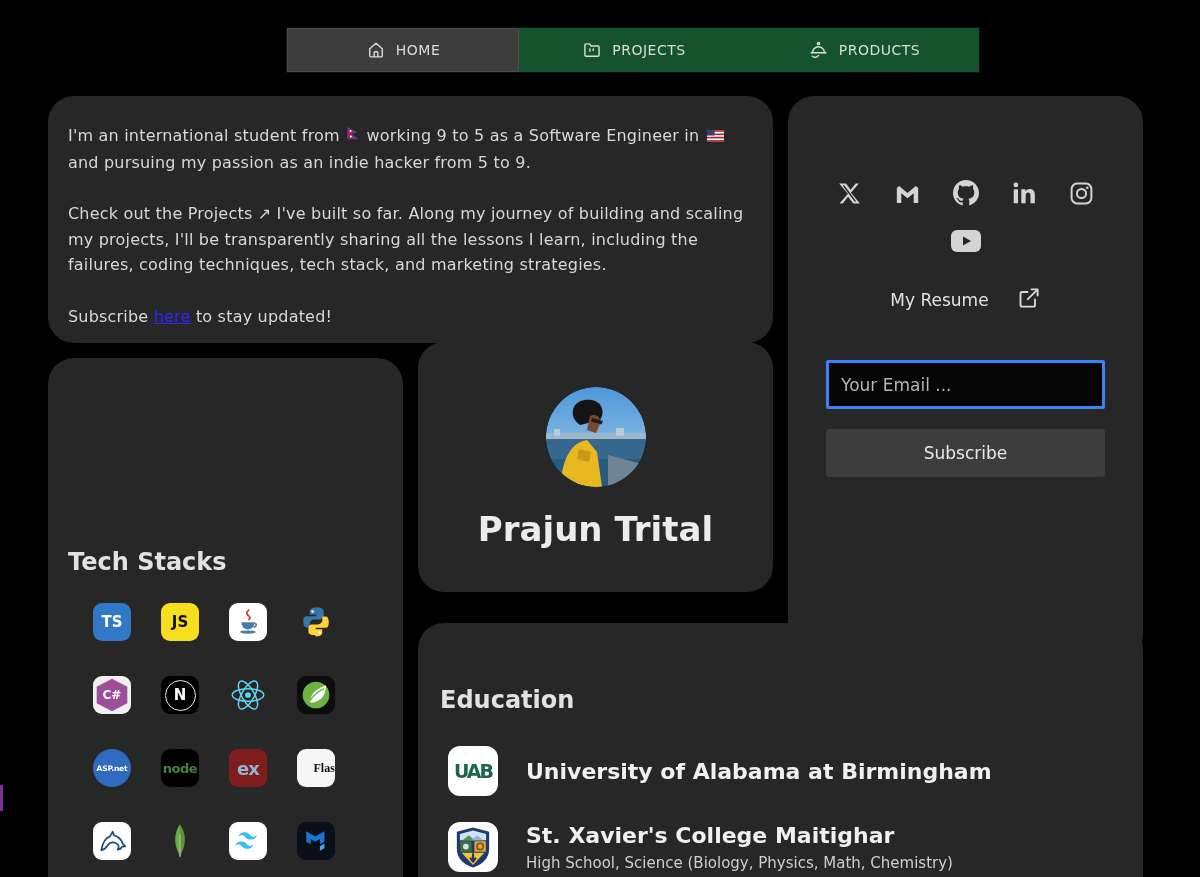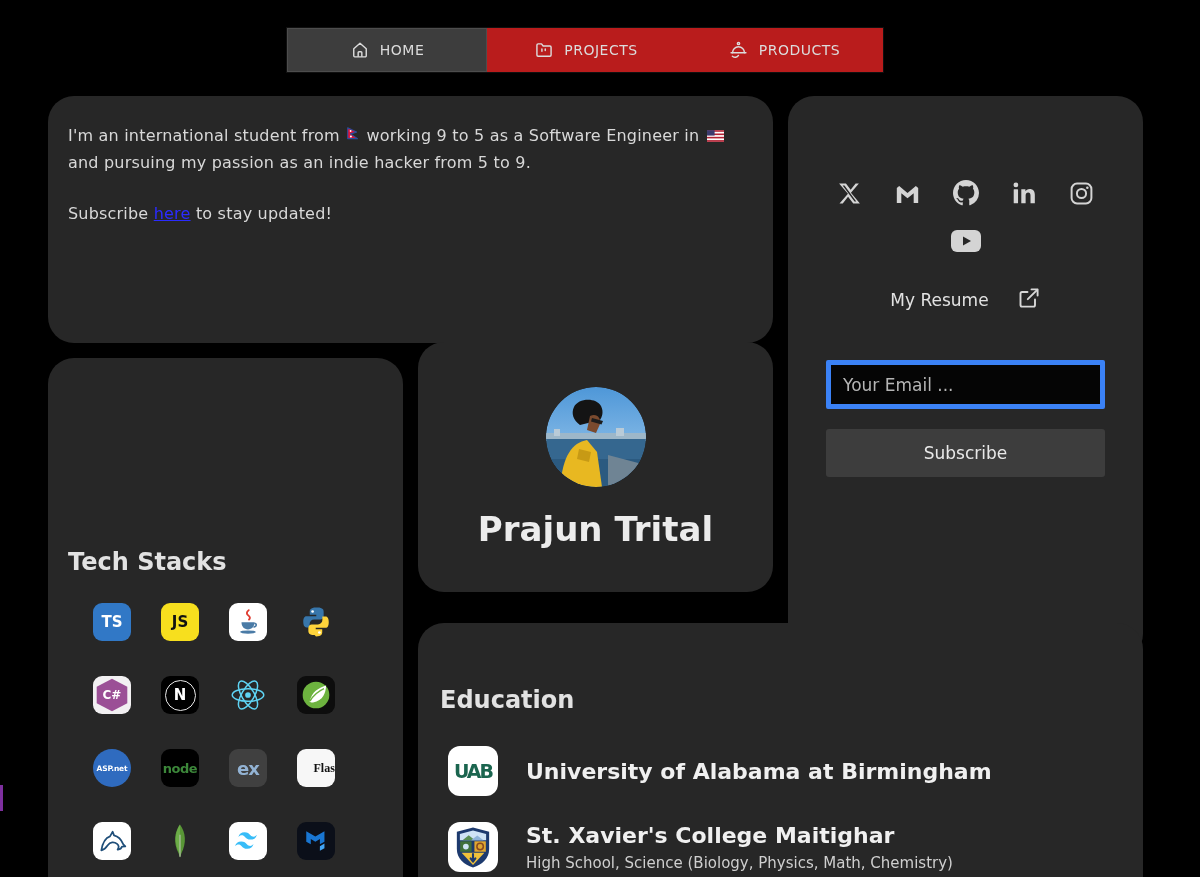--- a/index.html
+++ b/index.html
@@ -7,22 +7,22 @@
   body {
     background:#000;
     font-family:"DejaVu Sans", sans-serif;
     color:#d8d8d8;
     position:relative;
   }
   .card { position:absolute; background:#272727; border-radius:26px; }
 
   
   .nav {
-    position:absolute; left:287px; top:28px; width:596px; height:44px;
-    background:#b91c1c; display:flex; box-shadow:0 0 0 1px #101010;
+    position:absolute; left:287px; top:28px; width:692px; height:44px;
+    background:#14532d; display:flex; box-shadow:0 0 0 1px #101010;
   }
   .nav-tab {
     flex:1; display:flex; align-items:center; justify-content:center; gap:10px;
     background:transparent; border:none; color:#dcdcdc; font-size:14px;
     letter-spacing:0.5px; font-family:inherit; cursor:pointer;
   }
   .nav-tab.active { background:#3d3d3d; border:1px solid #4d4d4d; }
   .nav-tab svg { display:block; }
 
   
@@ -33,21 +33,21 @@
 
   
   #sidebar-card { left:788px; top:96px; width:355px; height:564px; text-align:center; }
   .social-row { margin-top:84px; display:flex; justify-content:center; gap:32px; align-items:center; }
   .social-row2 { margin-top:24px; display:flex; justify-content:center; }
   .social-btn { background:none; border:none; cursor:pointer; padding:0; line-height:0; }
   .resume-row { margin-top:34px; display:inline-flex; align-items:center; gap:28px; cursor:pointer; }
   .resume-row span { font-size:17px; color:#e2e2e2; }
   .email-input {
     display:block; margin:46px auto 0 auto; width:279px; height:49px;
-    background:#050505; border:5px solid #3b82f6; border-radius:2px;
+    background:#050505; border:3px solid #3b82f6; border-radius:2px;
     color:#cccccc; font-size:17px; padding:0 12px; font-family:inherit;
   }
   .email-input::placeholder { color:#b5b5b5; }
   .subscribe-btn {
     display:block; margin:20px auto 0 auto; width:279px; height:48px;
     background:#3d3d3d; border:none; border-radius:3px;
     color:#e8e8e8; font-size:17px; font-family:inherit; cursor:pointer;
   }
 
   
@@ -72,21 +72,21 @@
   }
   .tile.next { background:#000; }
   .next-ring {
     width:31px; height:31px; border-radius:50%; border:1.5px solid #e8e8e8;
     color:#fff; font-size:15px; font-weight:600;
     display:flex; align-items:center; justify-content:center;
   }
   .tile.spring { background:#0d0d0d; }
   .tile.aspnet { background:#2f6bbf; border-radius:50%; color:#fff; font-size:7.5px; letter-spacing:-0.2px; }
   .tile.node { background:#000000; color:#3c873a; font-size:13px; letter-spacing:-0.5px; }
-  .tile.express { background:#404040; color:#93b3d4; font-size:18px; letter-spacing:-1px; font-weight:700; }
+  .tile.express { background:#7f1d1d; color:#93b3d4; font-size:18px; letter-spacing:-1px; font-weight:700; }
   .tile.flask { background:#f7f7f7; color:#111; font-family:"Liberation Serif",serif; font-size:12px; font-weight:600;padding-left:23px; }
   .tile.mysql { background:#fff; }
   .tile.tailwind { background:#fff; }
   .tile.mui { background:#0b0f19; }
 
   
   #profile-card { left:418px; top:342px; width:355px; height:250px; text-align:center; }
   .avatar { margin-top:45px; display:inline-block; width:100px; height:100px; border-radius:50%; overflow:hidden; }
   .profile-name { margin-top:18px; font-size:34px; font-weight:600; color:#ececec; }
 
@@ -152,20 +152,21 @@
           <rect width="19" height="13" fill="#fff"></rect>
           <g fill="#b22234">
             <rect y="0" width="19" height="1.8"></rect>
             <rect y="3.7" width="19" height="1.8"></rect>
             <rect y="7.4" width="19" height="1.8"></rect>
             <rect y="11.1" width="19" height="1.9"></rect>
           </g>
           <rect width="8.5" height="6" fill="#3c3b6e"></rect>
         </svg></span>
     <span>and pursuing my passion as an indie hacker from 5 to 9.</span></p>
+  <p>Check out the Projects ↗ I've built so far. Along my journey of building and scaling my projects, I'll be transparently sharing all the lessons I learn, including the failures, coding techniques, tech stack, and marketing strategies.</p>
   <p><span>Subscribe</span>
     <a class="inline-link">here</a>
     <span>to stay updated!</span></p>
 </section>
 
 <aside class="card" id="sidebar-card">
   <div class="social-row">
     <button class="social-btn">
       <svg width="25" height="25" viewBox="0 0 24 24" fill="#d4d4d4">
           <path d="M17.9 2.5h3.1l-7.6 8.7 8.6 10.3h-6.4l-5-6.4-5.1 6.4H2.4l8.1-9.3L2 2.5h6.6l4.5 5.8 4.8-5.8zm-1.1 17.2h1.7L7.2 4.2H5.4l11.4 15.5z"></path>

